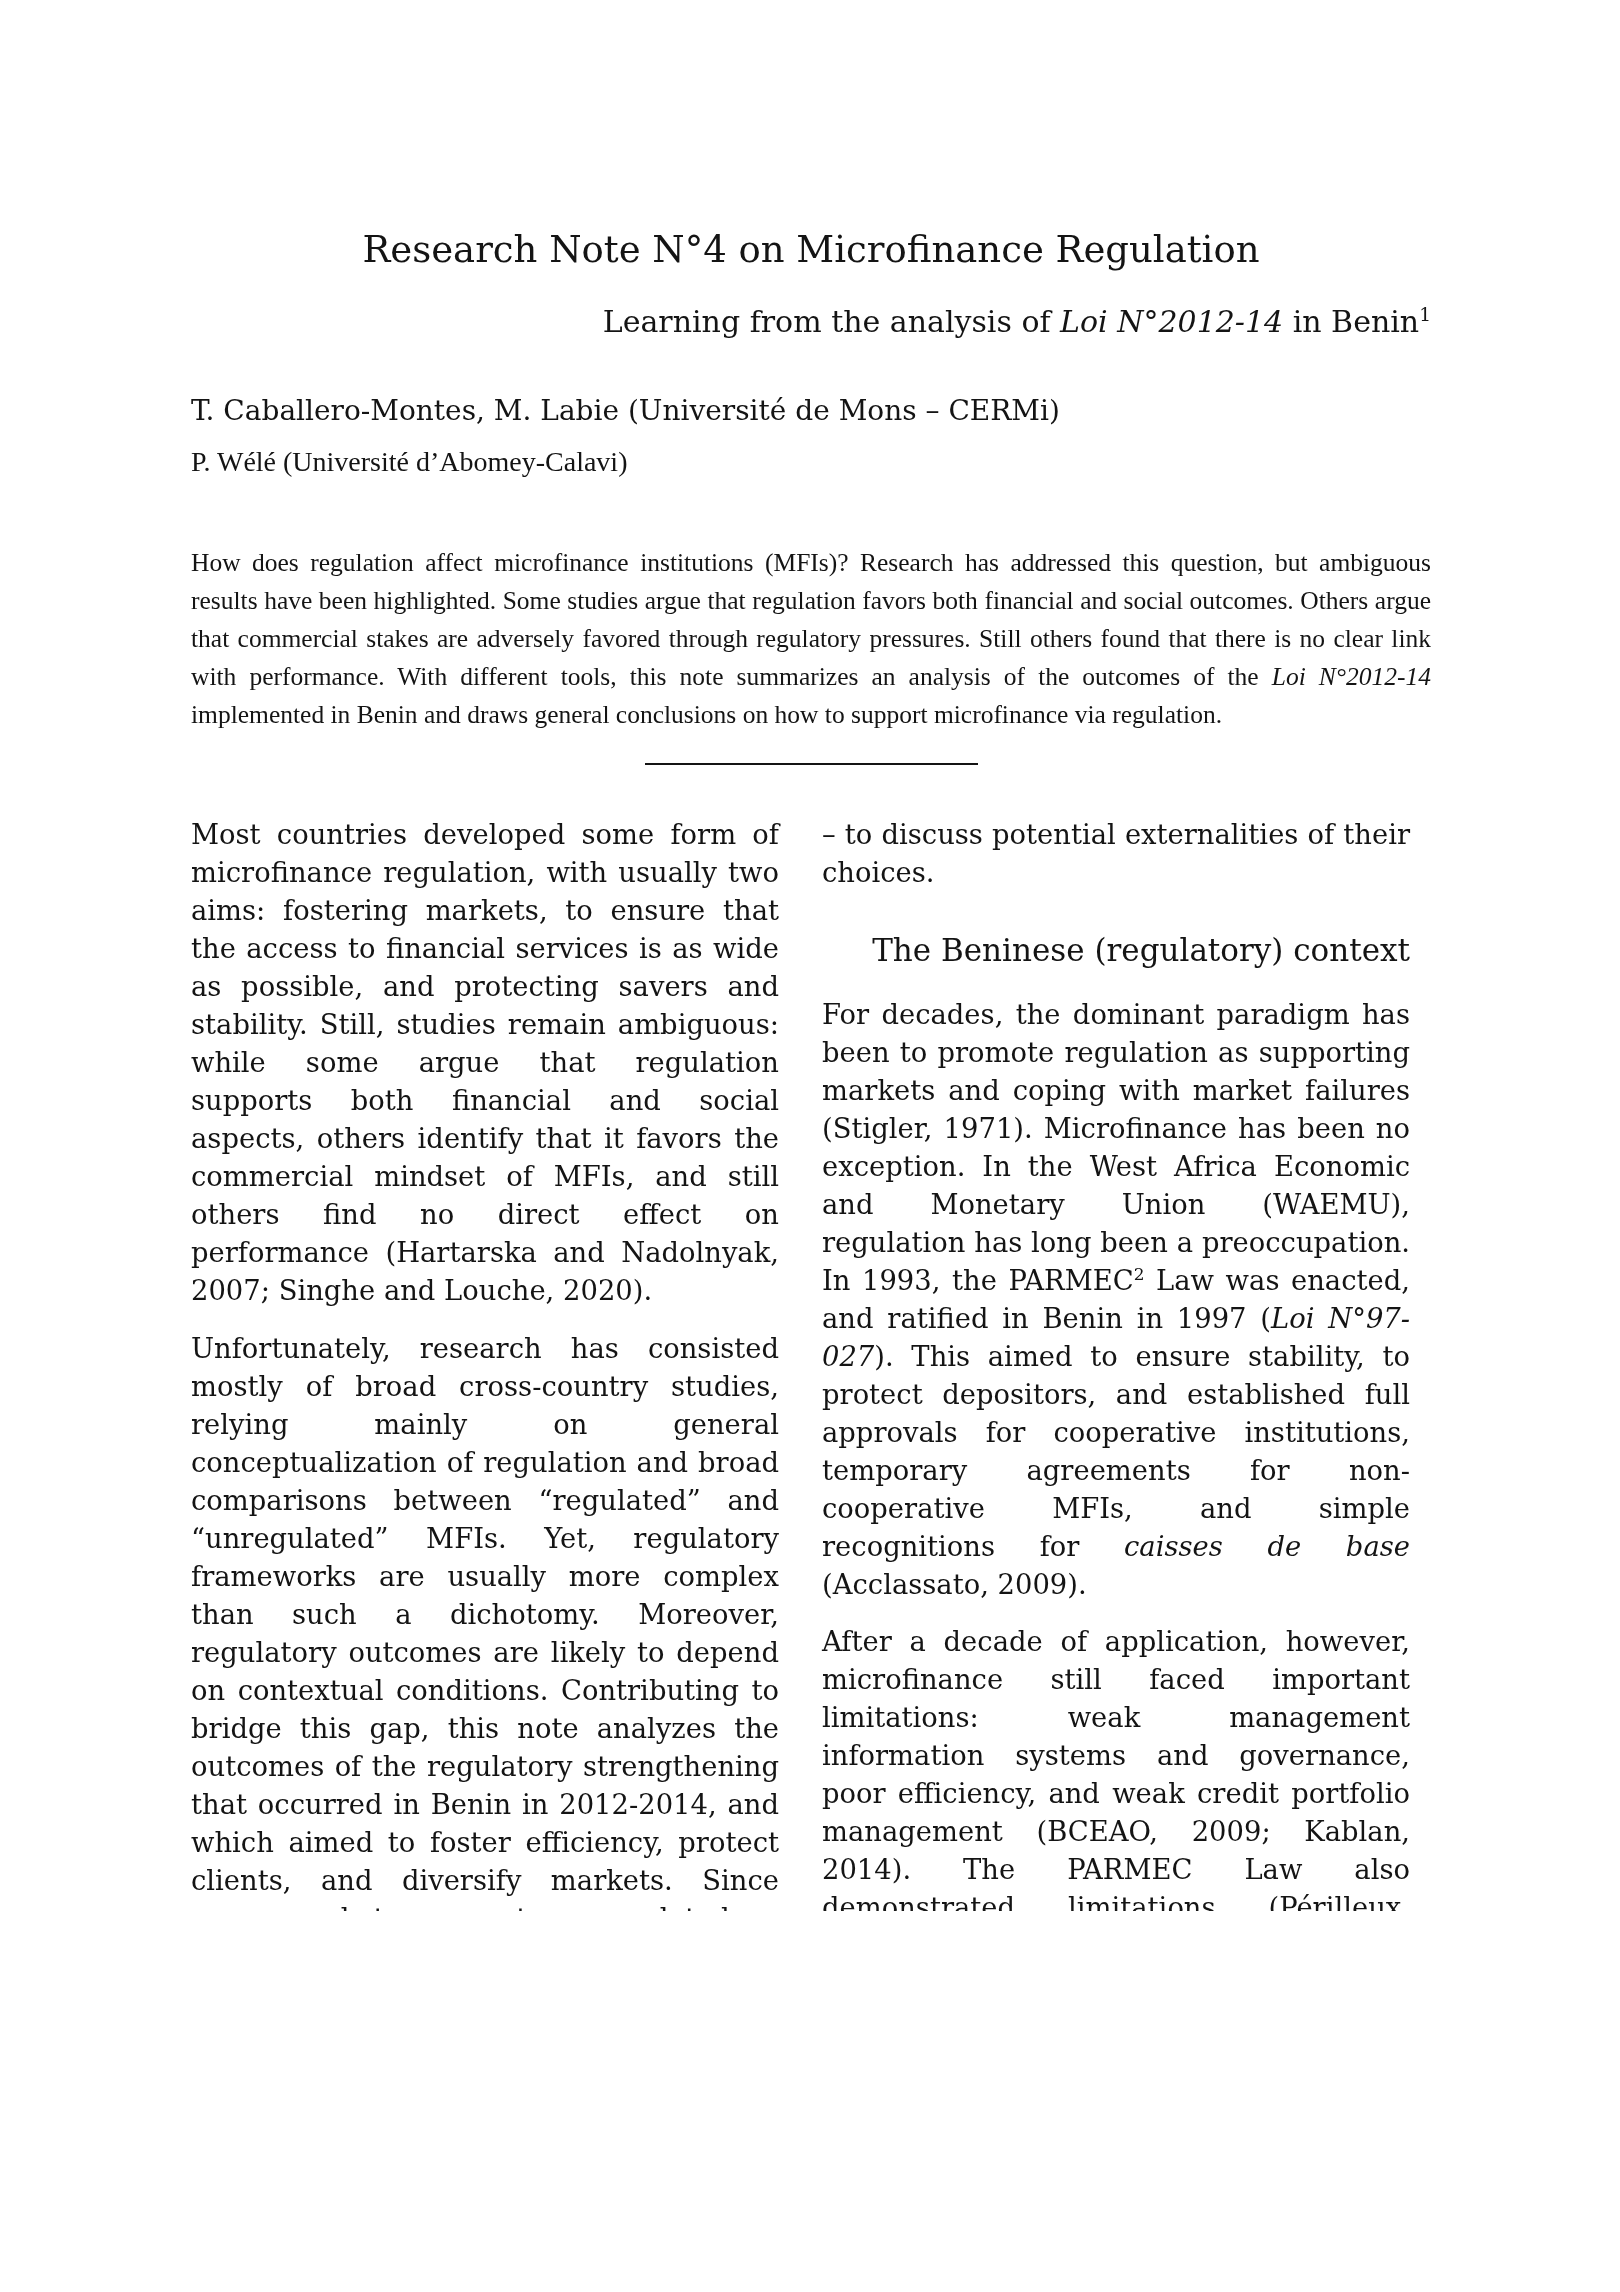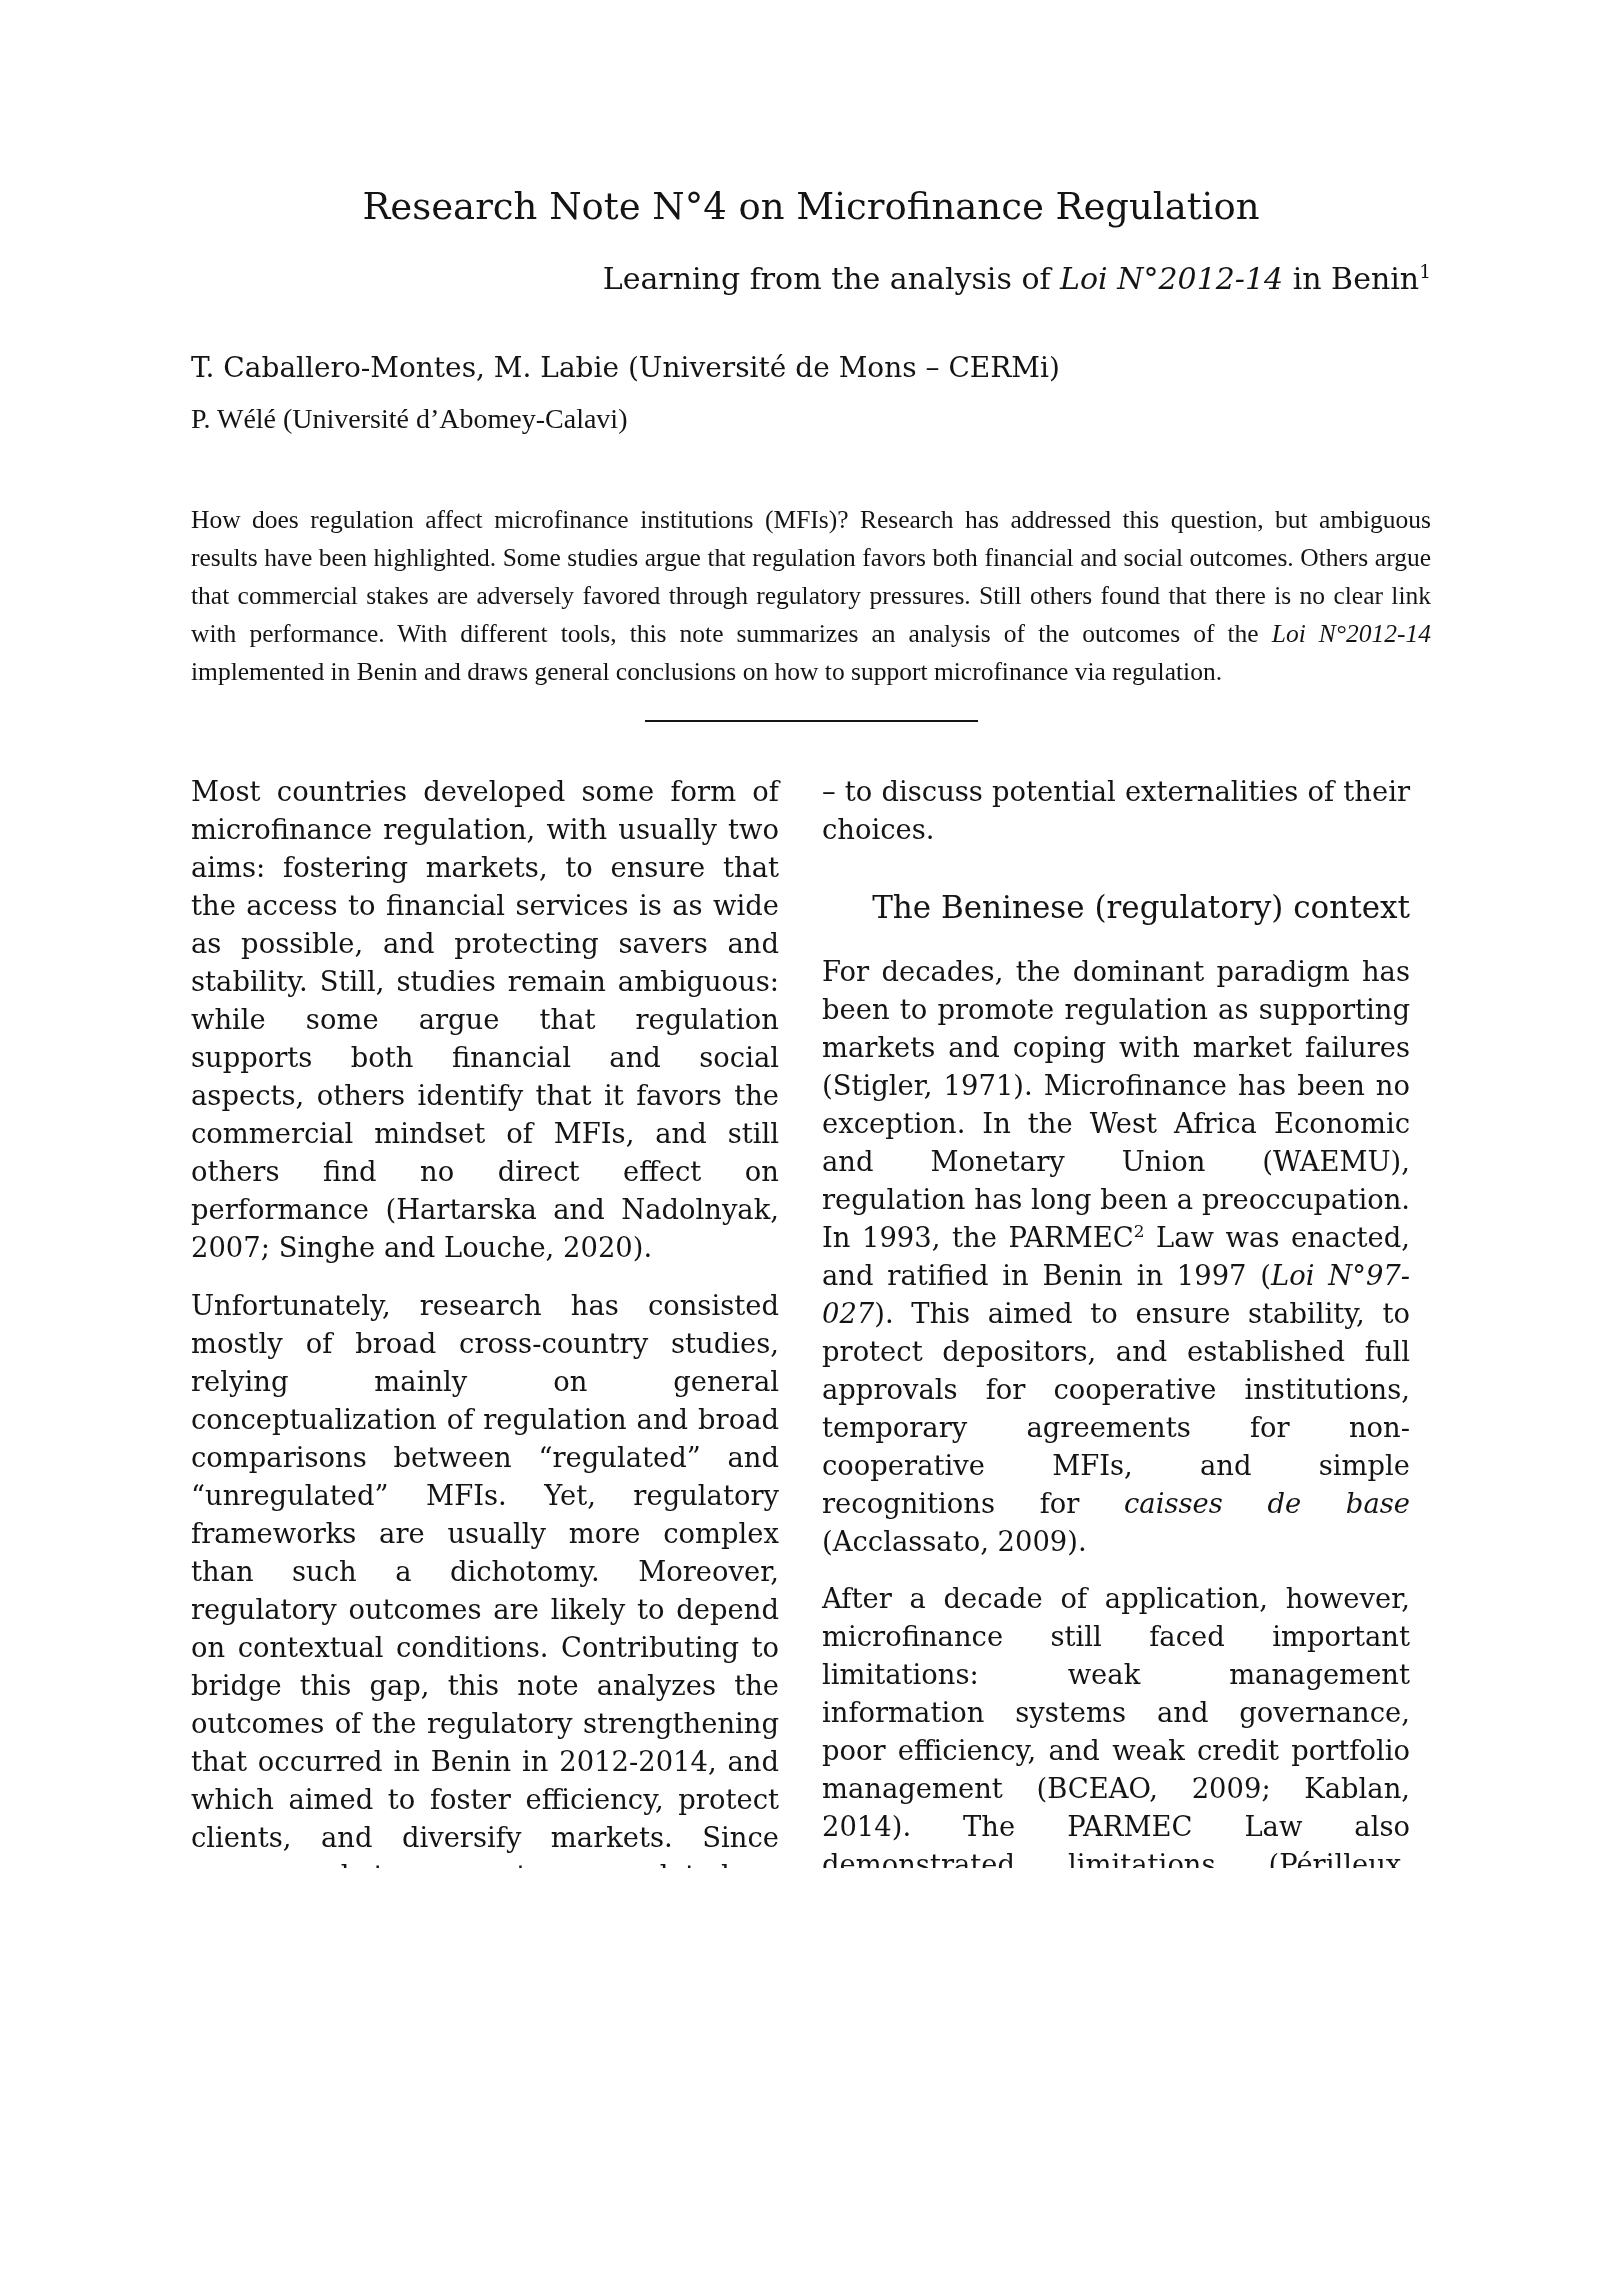--- a/index.html
+++ b/index.html
@@ -6,20 +6,21 @@
   .page {
     position: relative;
     width: 1620px;
     height: 1868px;
     background: #ffffff;
     color: #141414;
     font-family: "DejaVu Serif", "Liberation Serif", serif;
     box-sizing: border-box;
     padding: 182px 189px 0 191px;
     overflow: hidden;
+    margin-top: 43px;
   }
   .title {
     text-align: center;
     font-size: 37px;
     line-height: 49px;
   }
   .subtitle {
     margin-top: 27.4px;
     text-align: right;
     font-size: 30px;

